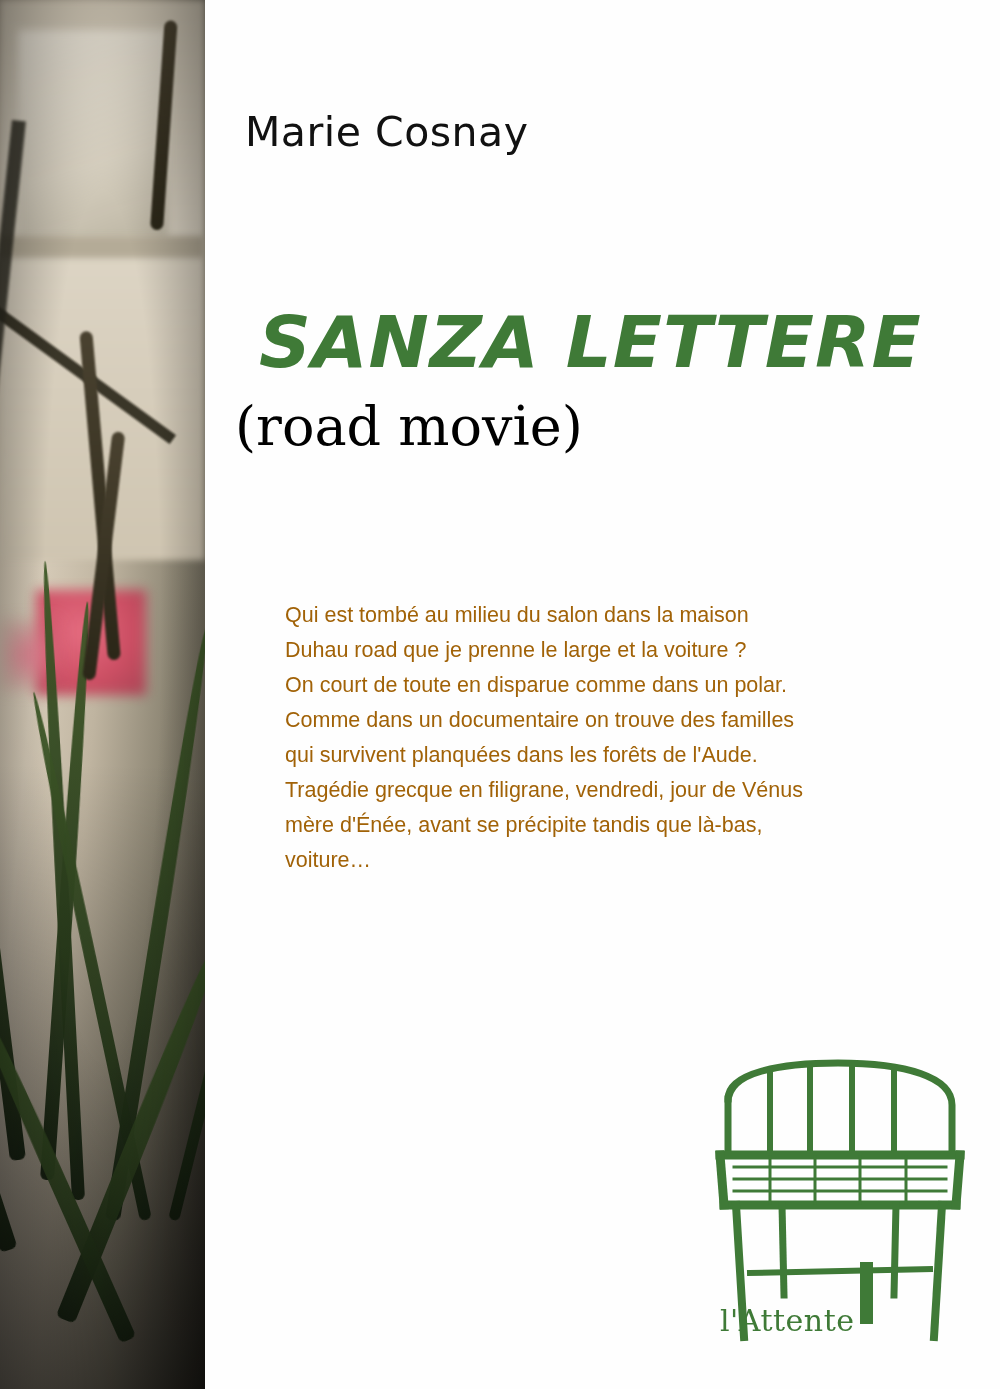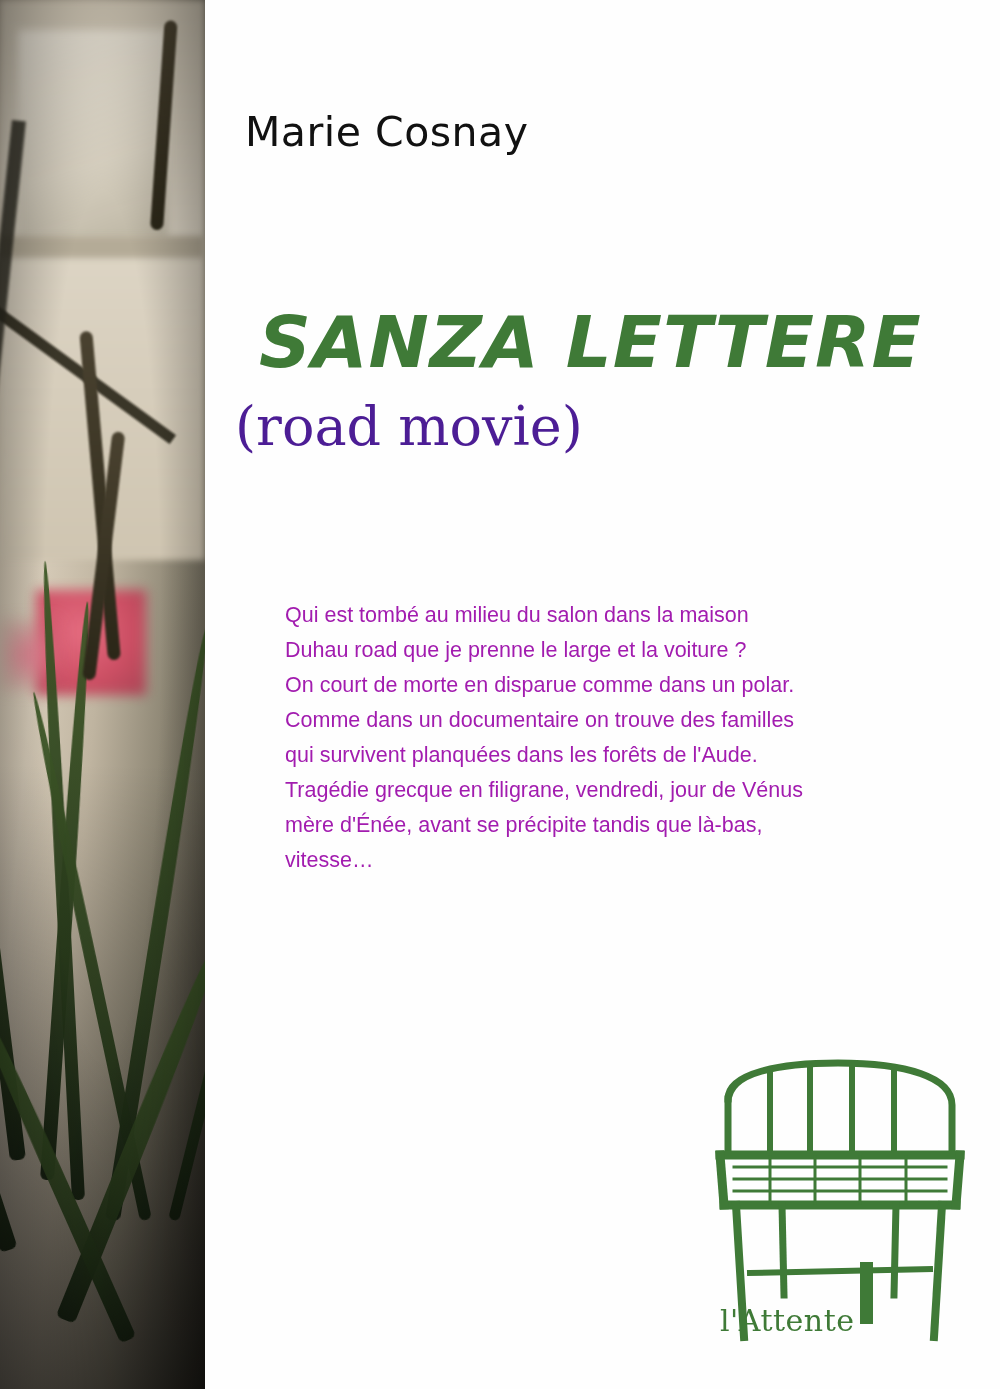--- a/index.html
+++ b/index.html
@@ -151,33 +151,33 @@
     white-space: nowrap;
     margin-left: 24px;
   }
 
   .title-sub {
     position: absolute;
     left: 30px;
     top: 395px;
     font-family: "DejaVu Serif", serif;
     font-size: 54px;
-    color: #4c1d95;
+    color: #000000;
     white-space: nowrap;
   }
 
   .blurb {
     position: absolute;
     left: 80px;
     top: 598px;
     width: 640px;
     font-family: "Liberation Sans", sans-serif;
     font-size: 21.5px;
     line-height: 35px;
-    color: #a21caf;
+    color: #a16207;
   }
   .blurb div { white-space: nowrap; }
 
   
   .logo-wrap {
     position: absolute;
     left: 505px;
     top: 1055px;
     width: 260px;
     height: 290px;
@@ -236,26 +236,26 @@
   <div class="content">
 
     <div class="author">Marie Cosnay</div>
 
     <div class="title-main">SANZA LETTERE</div>
     <div class="title-sub">(road movie)</div>
 
     <div class="blurb">
       <div>Qui est tombé au milieu du salon dans la maison</div>
       <div>Duhau road que je prenne le large et la voiture ?</div>
-      <div>On court de morte en disparue comme dans un polar.</div>
+      <div>On court de toute en disparue comme dans un polar.</div>
       <div>Comme dans un documentaire on trouve des familles</div>
       <div>qui survivent planquées dans les forêts de l'Aude.</div>
       <div>Tragédie grecque en filigrane, vendredi, jour de Vénus</div>
       <div>mère d'Énée, avant se précipite tandis que là-bas,</div>
-      <div>vitesse…</div>
+      <div>voiture…</div>
     </div>
 
     <div class="logo-wrap">
       <svg width="260" height="290" viewBox="0 0 260 290" xmlns="http://www.w3.org/2000/svg">
         <g fill="none" stroke="#3f7a37" stroke-width="7" stroke-linecap="square">
 
           <path d="M18 44 C18 18, 70 8, 128 8 C196 8, 242 22, 242 50 L242 96"></path>
           <path d="M18 44 L18 96"></path>
 
           <path d="M60 18 L60 96" stroke-width="6"></path>

